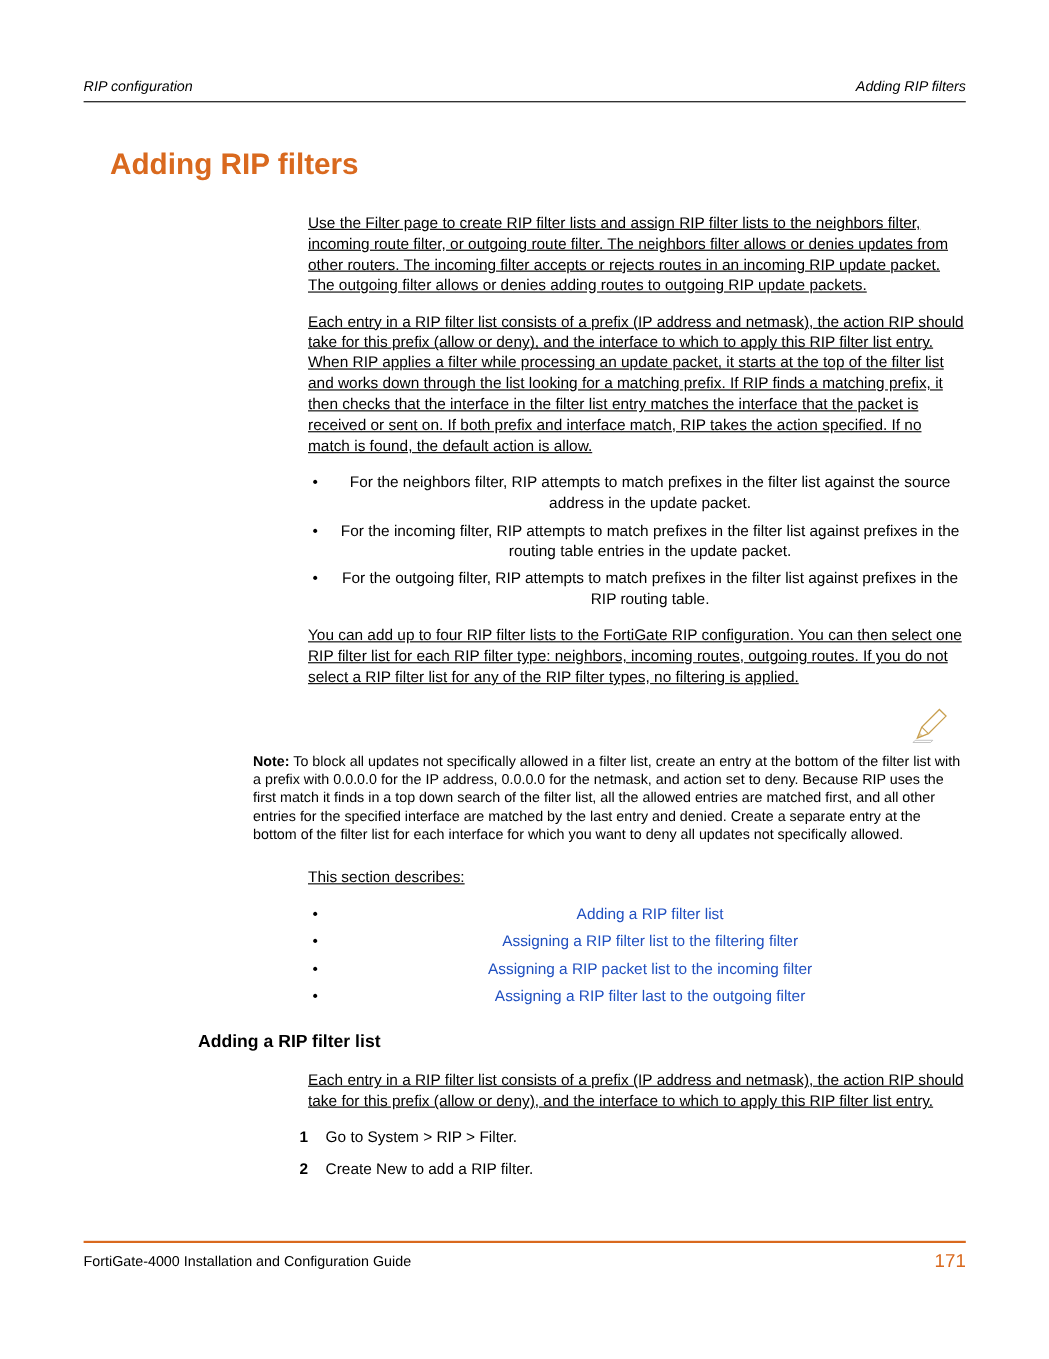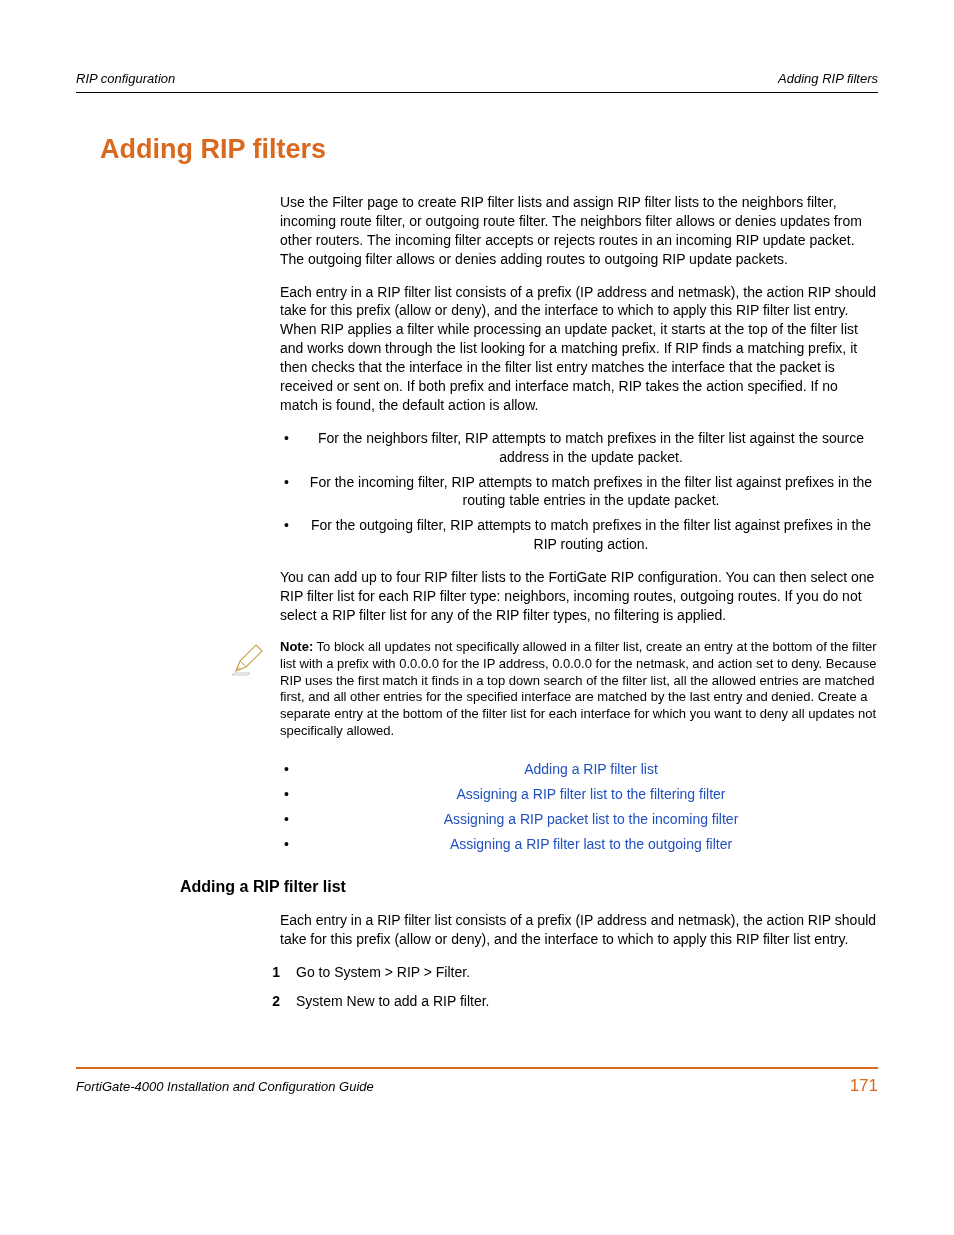--- a/index.html
+++ b/index.html
@@ -28,39 +28,40 @@
       font-size: 27px;
       font-weight: bold;
       color: #d9691e;
       margin-bottom: 26px;
       margin-left: 24px;
     }
     .content {
       margin-left: 204px;
       margin-right: 0;
     }
-    .content p { margin-bottom: 14px; line-height: 1.35; }
+    .content p { margin-bottom: 14px; line-height: 1.35; text-decoration: underline; }
     .bullets { margin-bottom: 14px; }
     .bullets .bullet-row {
       display: flex;
       margin-bottom: 6px;
     }
     .bullets .bullet-row .dot {
       width: 24px;
       flex-shrink: 0;
       text-align: left;
       padding-left: 4px;
     }
     .bullets .bullet-row .txt { flex: 1; text-align: center; }
     .note-block {
       display: flex;
       margin-left: 154px;
       margin-right: 0;
       margin-bottom: 20px;
-      align-items: flex-start;
+      align-items: flex-end;
+      flex-direction: column;
     }
     .note-icon {
       width: 50px;
       flex-shrink: 0;
       padding-top: 2px;
     }
     .note-text {
       flex: 1;
       font-size: 13px;
       line-height: 1.3;
@@ -94,21 +95,20 @@
     .steps .step-row .txt { flex: 1; }
     .footer-wrap {
       margin-top: 56px;
       padding-top: 6px;
       border-top: 2px solid #d9691e;
       display: flex;
       justify-content: space-between;
       align-items: center;
     }
     .footer-left {
-      font-style: italic;
       font-size: 13px;
     }
     .footer-right {
       font-weight: normal;
       color: #d9691e;
       font-size: 17px;
     }
     .bold { font-weight: normal; }
   </style>
 </head>
@@ -129,21 +129,21 @@
     <div class="bullet-row">
       <div class="dot">•</div>
       <div class="txt">For the neighbors filter, RIP attempts to match prefixes in the filter list against the source address in the update packet.</div>
     </div>
     <div class="bullet-row">
       <div class="dot">•</div>
       <div class="txt">For the incoming filter, RIP attempts to match prefixes in the filter list against prefixes in the routing table entries in the update packet.</div>
     </div>
     <div class="bullet-row">
       <div class="dot">•</div>
-      <div class="txt">For the outgoing filter, RIP attempts to match prefixes in the filter list against prefixes in the RIP routing action.</div>
+      <div class="txt">For the outgoing filter, RIP attempts to match prefixes in the filter list against prefixes in the RIP routing table.</div>
     </div>
   </div>
 
   <p>You can add up to four RIP filter lists to the FortiGate RIP configuration. You can then select one RIP filter list for each RIP filter type: neighbors, incoming routes, outgoing routes. If you do not select a RIP filter list for any of the RIP filter types, no filtering is applied.</p>
 </div>
 
 <div class="note-block">
   <div class="note-icon">
     <svg width="38" height="38" viewBox="0 0 38 38">
       <path d="M 6 30 L 10 20 L 26 4 L 32 10 L 16 26 L 6 30 Z" fill="none" stroke="#c9a050" stroke-width="1.2"></path>
@@ -151,20 +151,21 @@
       <path d="M 4 32 L 20 32 L 18 34 L 2 34 Z" fill="none" stroke="#bbb" stroke-width="0.8"></path>
       <path d="M 6 30 L 8 25 L 11 28 Z" fill="#c9a050" opacity="0.5"></path>
     </svg>
   </div>
   <div class="note-text">
     <span class="nb">Note:</span><span> To block all updates not specifically allowed in a filter list, create an entry at the bottom of the filter list with a prefix with 0.0.0.0 for the IP address, 0.0.0.0 for the netmask, and action set to deny. Because RIP uses the first match it finds in a top down search of the filter list, all the allowed entries are matched first, and all other entries for the specified interface are matched by the last entry and denied. Create a separate entry at the bottom of the filter list for each interface for which you want to deny all updates not specifically allowed.</span>
   </div>
 </div>
 
 <div class="content">
+  <p>This section describes:</p>
 
   <div class="bullets">
     <div class="bullet-row">
       <div class="dot">•</div>
       <div class="txt"><a href="#" class="link">Adding a RIP filter list</a></div>
     </div>
     <div class="bullet-row">
       <div class="dot">•</div>
       <div class="txt"><a href="#" class="link">Assigning a RIP filter list to the filtering filter</a></div>
     </div>
@@ -186,21 +187,21 @@
 
   <div class="steps">
     <div class="step-row">
       <div class="num">1</div>
       <div class="txt">
         <span>Go to </span><span class="bold">System &gt; RIP &gt; Filter</span><span>.</span>
       </div>
     </div>
     <div class="step-row">
       <div class="num">2</div>
-      <div class="txt">System New to add a RIP filter.</div>
+      <div class="txt">Create New to add a RIP filter.</div>
     </div>
   </div>
 </div>
 
 <div class="footer-wrap">
   <span class="footer-left">FortiGate-4000 Installation and Configuration Guide</span>
   <span class="footer-right">171</span>
 </div>
 
 </body></html>

